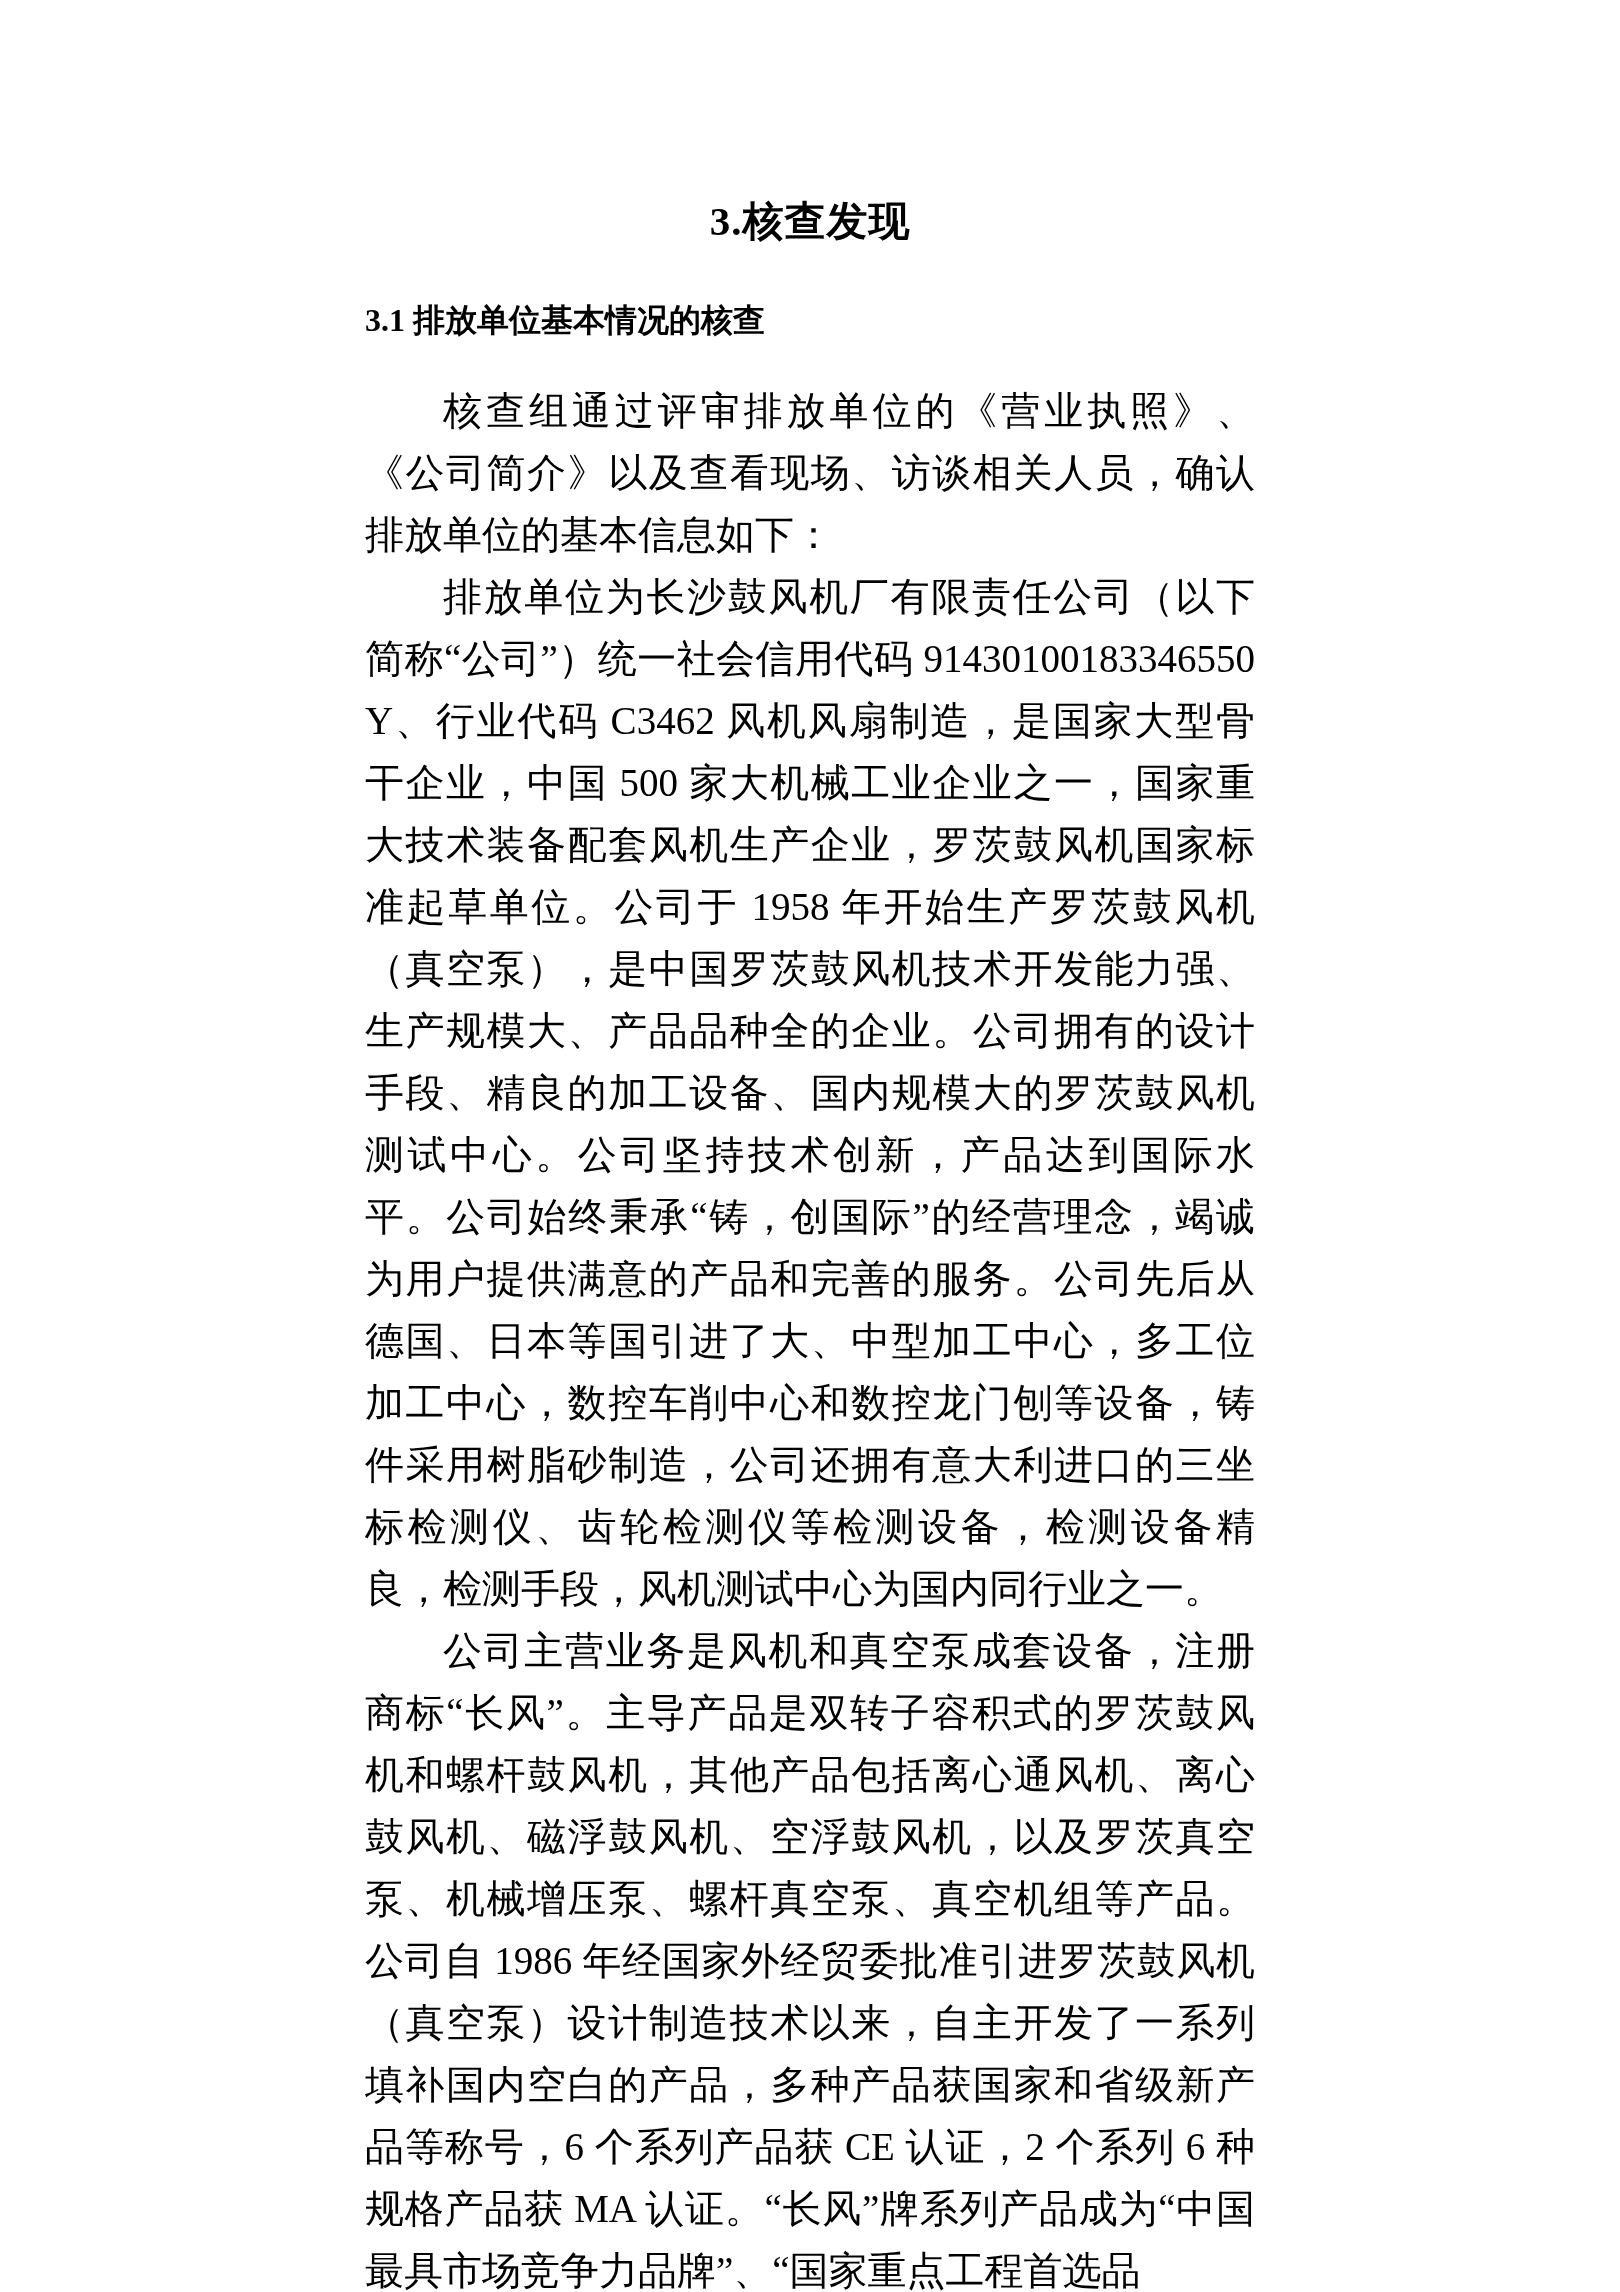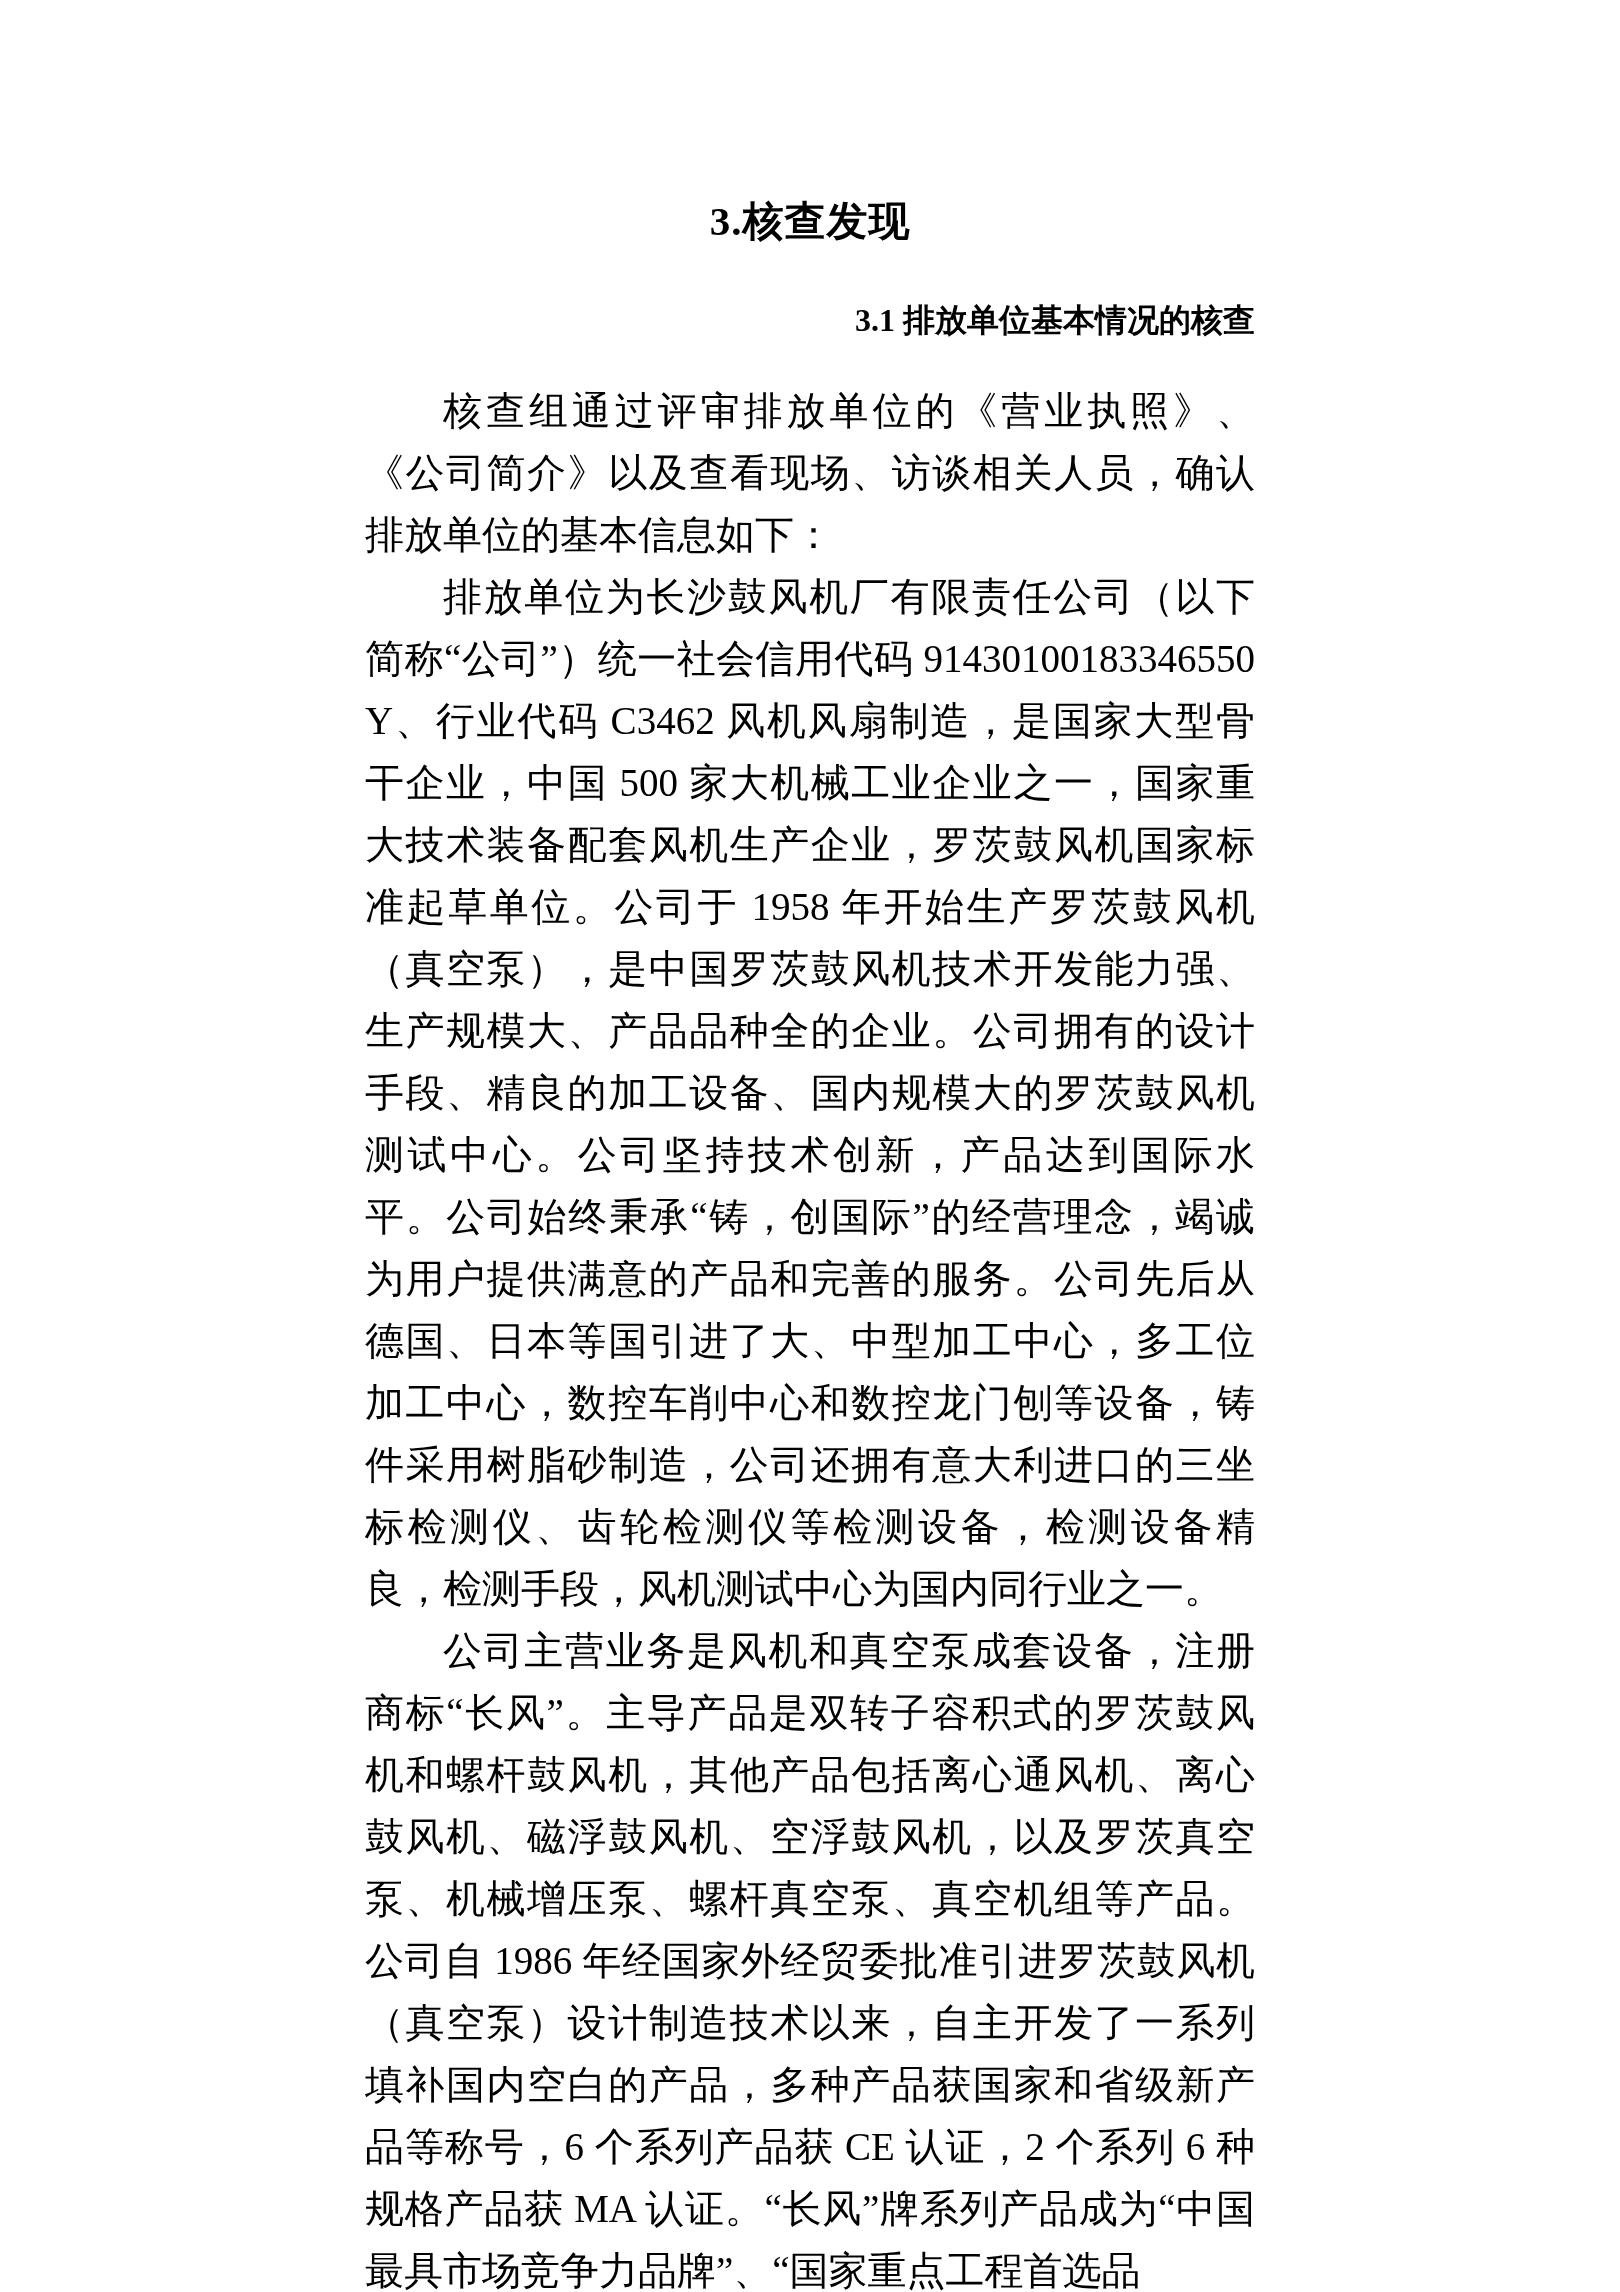--- a/index.html
+++ b/index.html
@@ -24,21 +24,21 @@
     font-size: 41px;
     line-height: 51px;
     font-weight: bold;
     text-align: center;
     letter-spacing: 1px;
   }
   .heading {
     font-size: 32px;
     line-height: 43px;
     font-weight: bold;
-    text-align: right;
+    text-align: left;
   }
   .heading.level-1 {
     margin: 0 0 38px 0;
   }
   .heading.level-2 {
     margin: 0 0 24.5px 0;
   }
   .body-text p {
     margin: 0;
     font-size: 39px;

